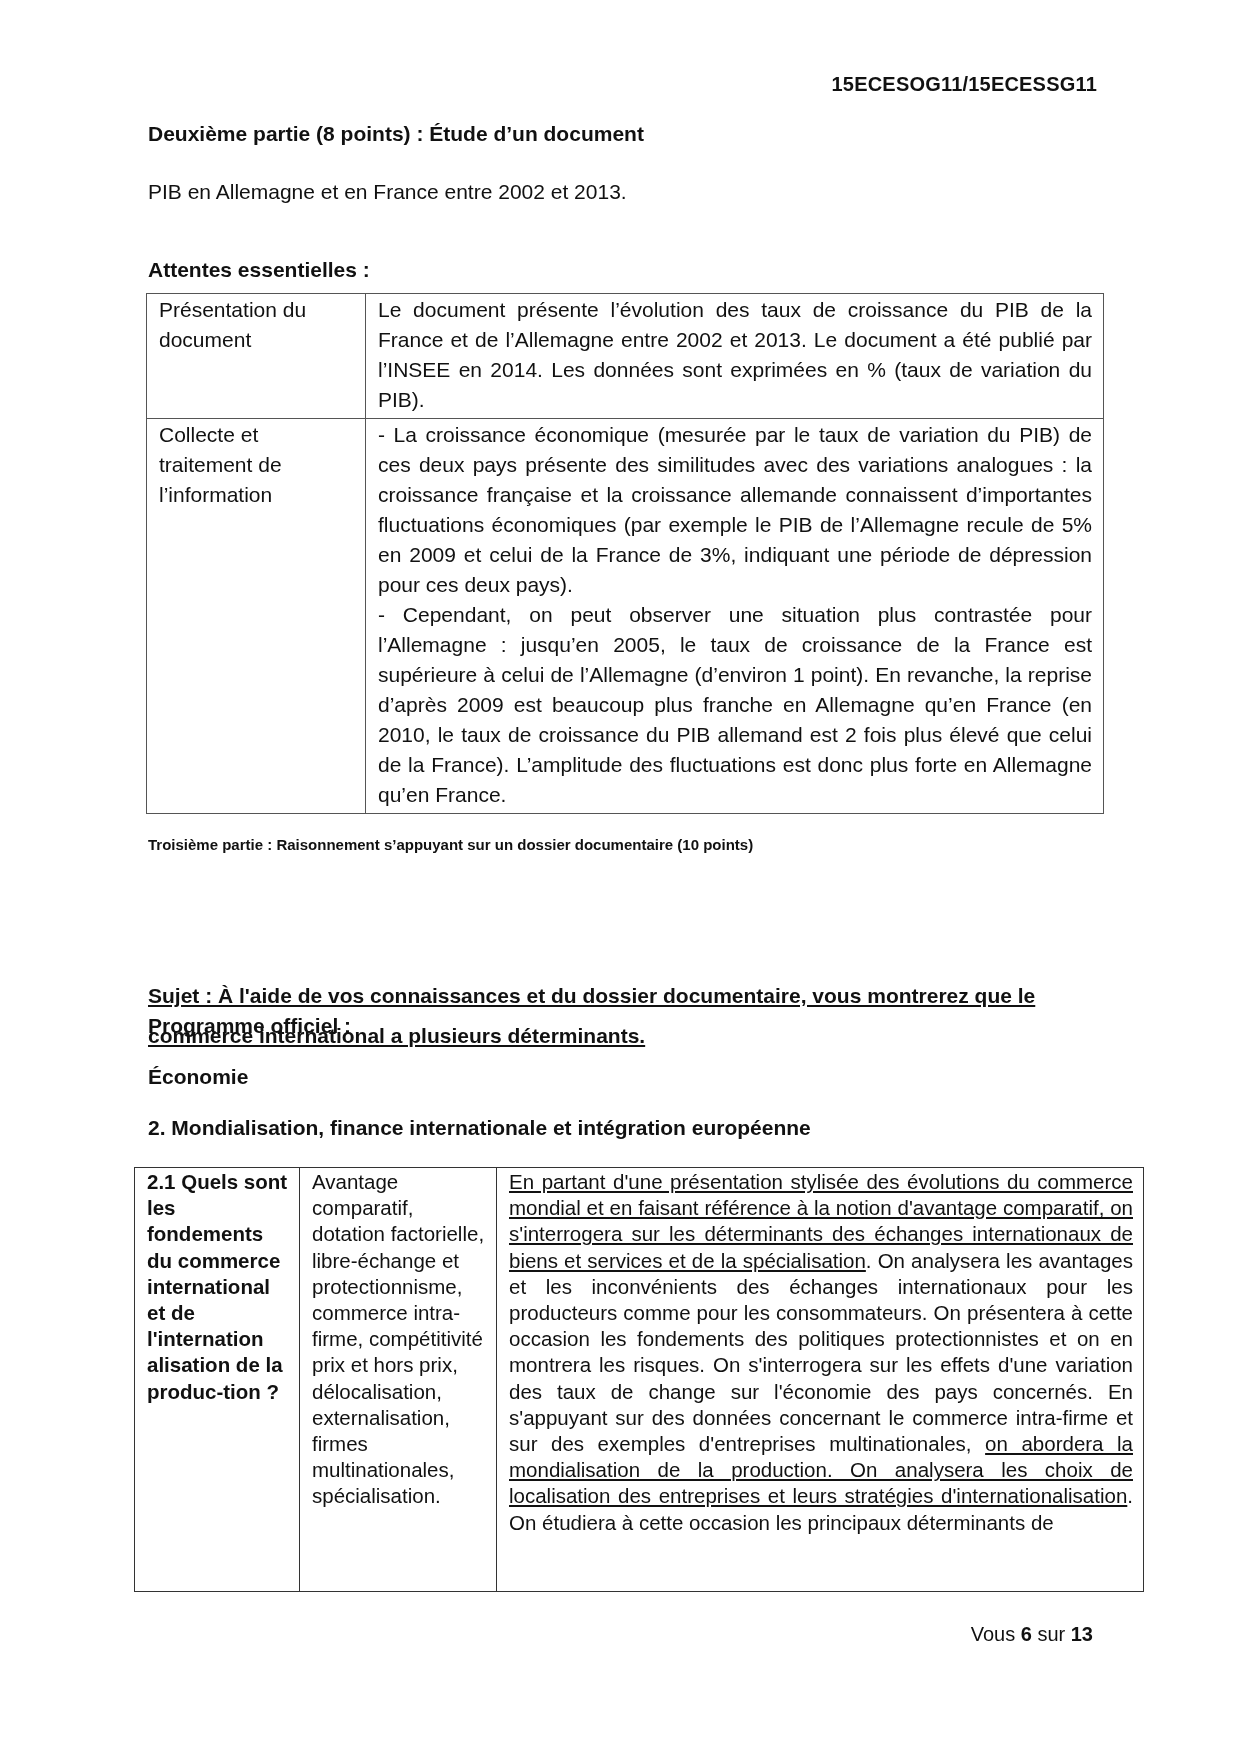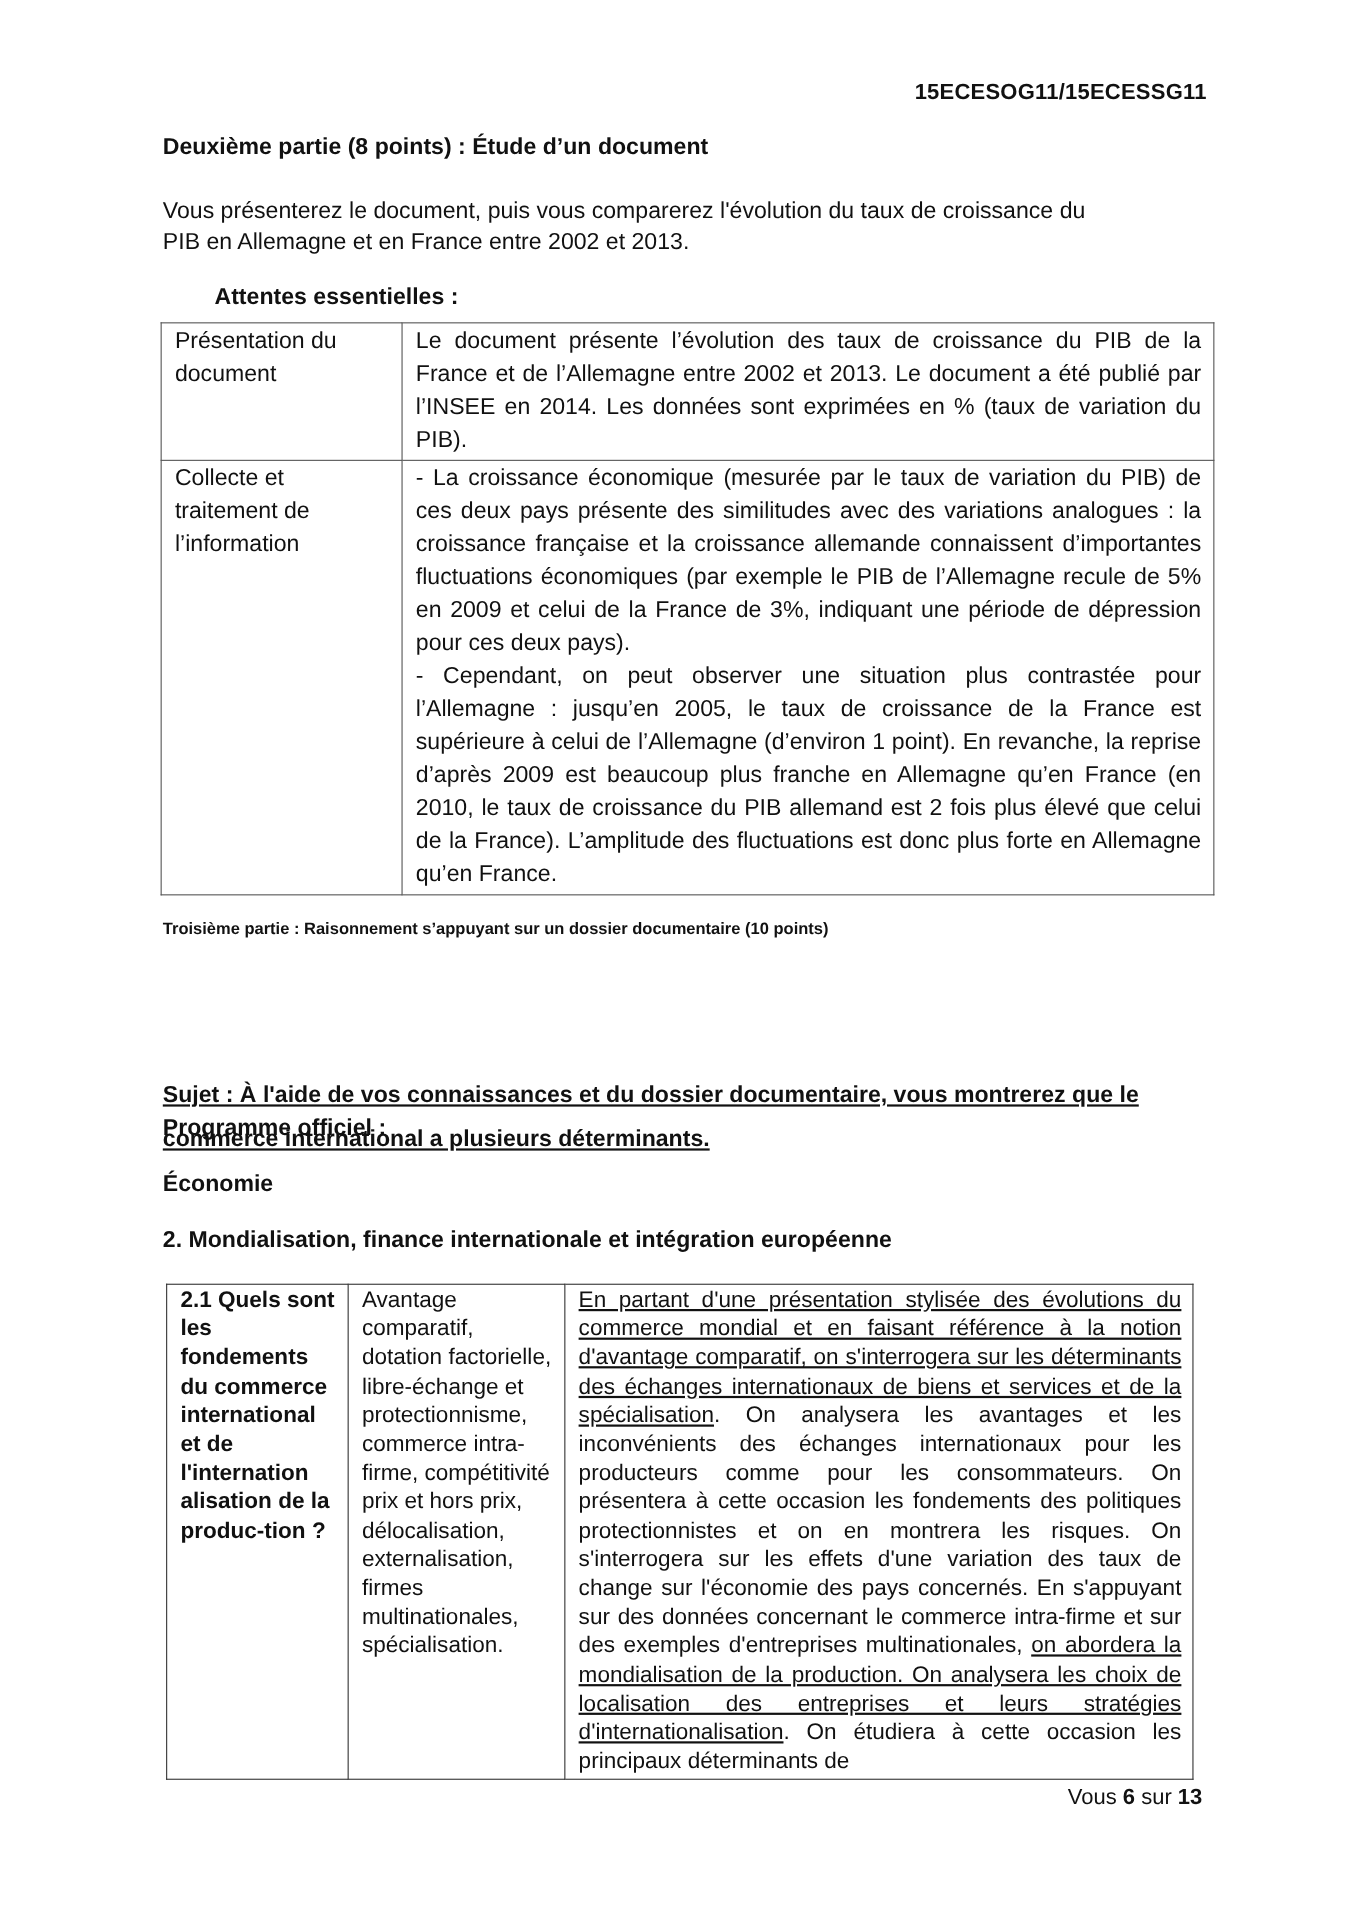--- a/index.html
+++ b/index.html
@@ -6,41 +6,40 @@
   body { width: 1240px; height: 1754px; position: relative; overflow: hidden; color: #111; font-family: "Liberation Sans", sans-serif; }
   .abs { position: absolute; }
   .code { top: 73px; right: 143px; font-weight: bold; font-size: 20px; letter-spacing: 0.2px; }
   .h-bold { font-weight: bold; font-size: 21px; }
   .para { font-size: 21px; line-height: 28px; }
   table { border-collapse: collapse; }
   .t1 { position: absolute; left: 146px; top: 293px; width: 958px; font-size: 21px; line-height: 30px; }
   .t1 td { border: 1.5px solid #555; vertical-align: top; padding: 1px 11px 3px 12px; }
   .t1 td.c1 { width: 195px; }
   .t1 td.c2 { text-align: justify; }
-  .t2 { position: absolute; left: 151px; top: 1167px; width: 934px; font-size: 20.5px; line-height: 26.2px; }
+  .t2 { position: absolute; left: 134px; top: 1167px; width: 1010px; font-size: 20.5px; line-height: 26.2px; }
   .t2 td { border: 1.5px solid #333; vertical-align: top; padding: 1px 10px 3px 12px; }
   .t2 td.k1 { width: 142px; font-weight: bold; }
   .t2 td.k2 { width: 174px; }
   .t2 td.k3 { text-align: justify; height: 419px; }
   .u { text-decoration: underline; }
   .footer { top: 1623px; right: 147px; font-size: 20px; }
 </style>
 </head>
 <body>
 
 <div class="abs code">15ECESOG11/15ECESSG11</div>
 
 <div class="abs h-bold" style="left:148px; top:122px;">Deuxième partie (8 points) : Étude d’un document</div>
 
 <div class="abs para" style="left:148px; top:178px; width:960px;">
-  <div>Vous présenterez le document, puis vous comparerez l'évolution du taux de croissance du</div>
   <div>PIB en Allemagne et en France entre 2002 et 2013.</div>
 </div>
 
-<div class="abs h-bold" style="left:148px; top:258px;margin-left:47px;">Attentes essentielles :</div>
+<div class="abs h-bold" style="left:148px; top:258px;">Attentes essentielles :</div>
 
 <table class="t1">
   <tbody>
       <tr>
     <td class="c1">Présentation du document</td>
     <td class="c2">Le document présente l’évolution des taux de croissance du PIB de la France et de l’Allemagne entre 2002 et 2013. Le document a été publié par l’INSEE en 2014. Les données sont exprimées en % (taux de variation du PIB).</td>
   </tr>
   <tr>
     <td class="c1">Collecte et traitement de l’information</td>
     <td class="c2">

